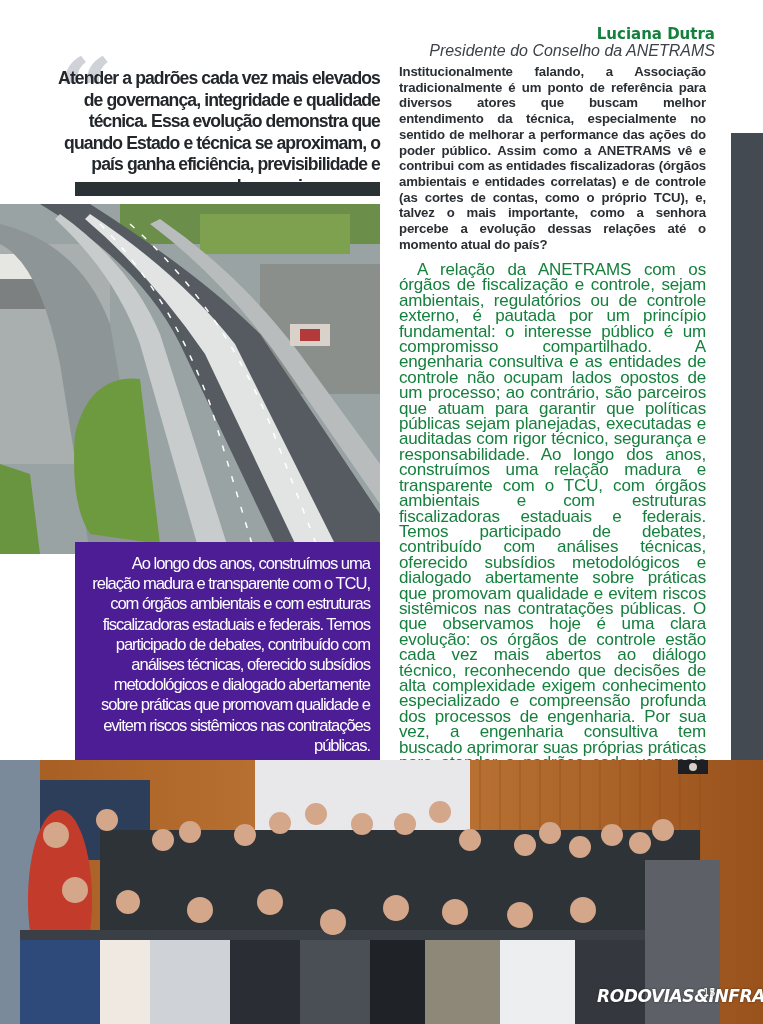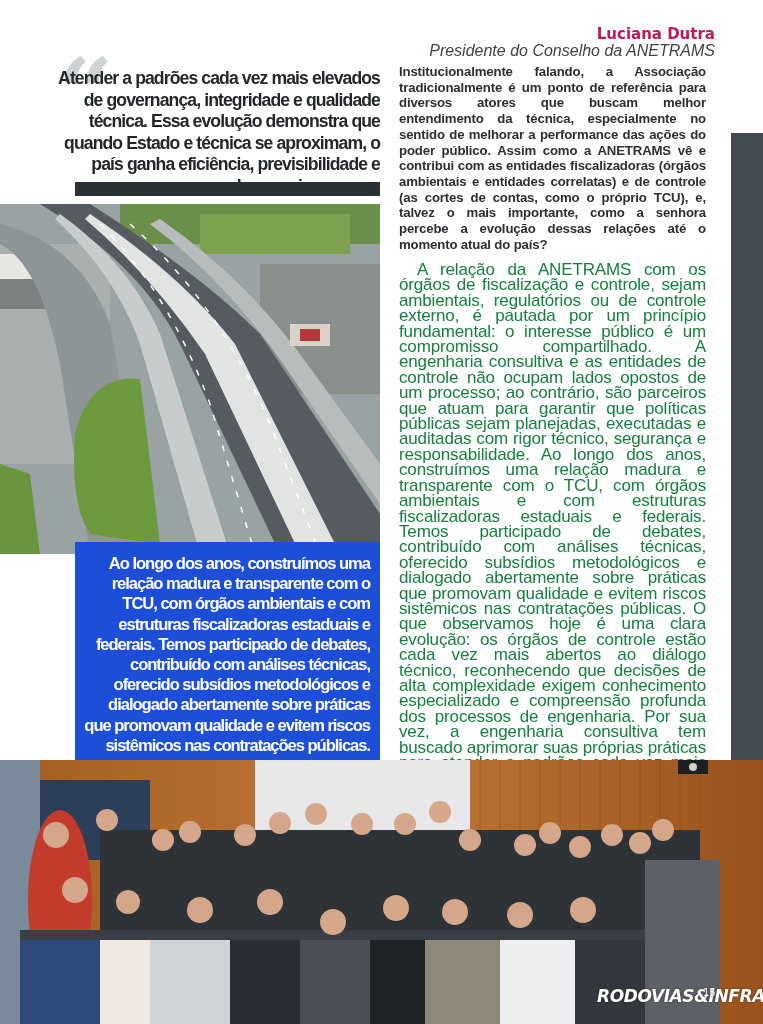--- a/index.html
+++ b/index.html
@@ -1,32 +1,32 @@
 <!DOCTYPE html>
 <html><head>
 <meta charset="utf-8">
 <style>
   * { box-sizing: border-box; margin: 0; padding: 0; }
   html, body { width: 763px; height: 1024px; overflow: hidden; background: #ffffff; }
   body { position: relative; font-family: "Liberation Sans", sans-serif; color: #2b2f33; }
 
   .author { position: absolute; right: 48px; top: 26px; text-align: right; }
-  .author .name { font-family: "DejaVu Sans", sans-serif; font-size: 15px; font-weight: bold; color: #be185d; line-height: 17px; }
+  .author .name { font-family: "DejaVu Sans", sans-serif; font-size: 15px; font-weight: bold; color: #15803d; line-height: 17px; }
   .author .role { font-family: Liberation Sans, sans-serif; font-size: 16px; font-style: italic; color: #3d4248; line-height: 15px; }
 
   .quote-mark { position: absolute; left: 58px; top: 46px; font-family: "DejaVu Serif", serif; font-size: 96px; line-height: 96px; color: #cfd2d6; font-weight: bold; }
   .pull-quote { position: absolute; left: 46px; top: 68px; width: 334px; text-align: right; font-family: "Liberation Sans", sans-serif; font-weight: bold; font-size: 17.6px; line-height: 21.6px; letter-spacing: -0.9px; color: #23272b; }
   .quote-bar { position: absolute; left: 75px; top: 182px; width: 305px; height: 14px; background: #2b3236; }
 
   .sidebar-bar { position: absolute; left: 731px; top: 133px; width: 32px; height: 830px; background: #444a52; }
 
   .highway-photo { position: absolute; left: 0; top: 204px; width: 380px; height: 350px; overflow: hidden; background: #8a9496; }
   .group-photo { position: absolute; left: 0; top: 760px; width: 763px; height: 264px; overflow: hidden; background: #b2712f; }
 
-  .dark-quote { position: absolute; left: 75px; top: 542px; width: 305px; height: 236px; background: #1d4ed8; padding: 12px 10px 0 8px; text-align: right; color: #ffffff; font-weight: bold; font-size: 16.6px; line-height: 20.2px; letter-spacing: -1.05px; }
+  .dark-quote { position: absolute; left: 75px; top: 542px; width: 305px; height: 236px; background: #4c1d95; padding: 12px 10px 0 8px; text-align: right; color: #ffffff; font-weight: normal; font-size: 16.6px; line-height: 20.2px; letter-spacing: -1.05px; }
 
   .question { position: absolute; left: 399px; top: 64px; width: 307px; font-family: "Liberation Sans", sans-serif; font-weight: bold; font-size: 13.2px; line-height: 15.7px; text-align: justify; color: #2b2f33; letter-spacing: -0.15px; }
   .answer { position: absolute; left: 399px; top: 262px; width: 307px; font-family: "Liberation Sans", sans-serif; font-size: 17px; line-height: 15.4px; text-align: justify; color: #15803d; text-indent: 18px; letter-spacing: -0.15px; }
 
   .footer-brand { position: absolute; left: 597px; top: 986px; font-family: "DejaVu Sans", sans-serif; font-weight: bold; font-style: italic; font-size: 17px; color: #ffffff; letter-spacing: -0.4px; text-shadow: 0 0 2px rgba(0,0,0,0.6); }
   .page-num { position: absolute; left: 703px; top: 987px; font-family: "DejaVu Sans", sans-serif; font-size: 10px; color: #ffffff; text-shadow: 0 0 2px rgba(0,0,0,0.6); }
   svg { display: block; }
 </style>
 </head>
 <body>

